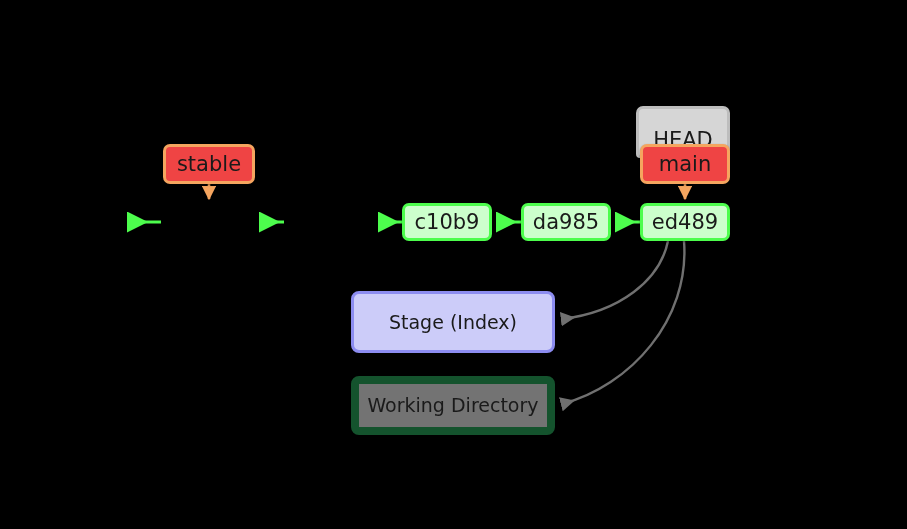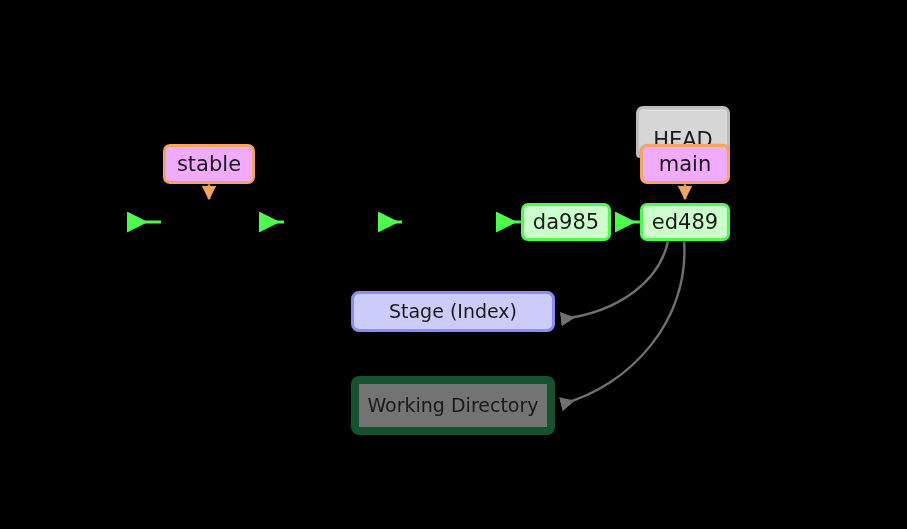--- a/index.html
+++ b/index.html
@@ -44,21 +44,21 @@
     border: 3px solid #4dfd4d;
     border-radius: 7px;
     color: #1a1a1a;
     font-size: 21px;
     height: 38px;
     box-shadow: 0 1px 2px rgba(0,0,0,0.45);
   }
 
   
   .ref {
-    background: #f0abfc;
+    background: #ef4444;
     border: 3px solid #f5a55f;
     border-radius: 7px;
     color: #1a1a1a;
     font-size: 21px;
     box-shadow: 0 1px 2px rgba(0,0,0,0.45);
   }
 
   
   .headbox {
     background: #d6d6d6;
@@ -130,30 +130,33 @@
   <div class="node ref" style="left:640px; top:144px; width:90px; height:40px;">
     <span>main</span>
   </div>
 
   <div class="node ref" style="left:163px; top:144px; width:92px; height:40px;">
     <span>stable</span>
   </div>
 
 
 
+  <div class="node commit" style="left:402px; top:203px; width:90px; height:38px;">
+    <span>c10b9</span>
+  </div>
 
   <div class="node commit" style="left:521px; top:203px; width:90px; height:38px;">
     <span>da985</span>
   </div>
 
   <div class="node commit" style="left:640px; top:203px; width:90px; height:38px;">
     <span>ed489</span>
   </div>
 
-  <div class="node area area-stage" style="left:351px; top:291px; width:204px; height:41px;">
+  <div class="node area area-stage" style="left:351px; top:291px; width:204px; height:62px;">
     <span>Stage (Index)</span>
   </div>
 
   <div class="node area area-work" style="left:351px; top:376px; width:204px; height:59px;">
     <span>Working Directory</span>
   </div>
 
 </div>
 
 </body></html>

